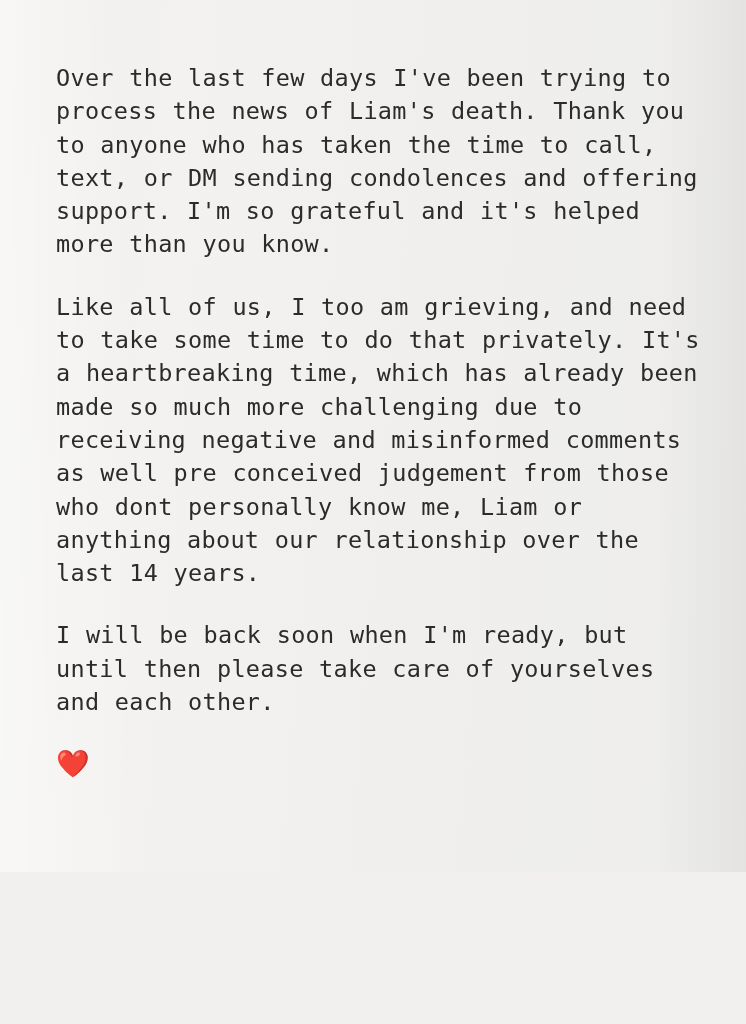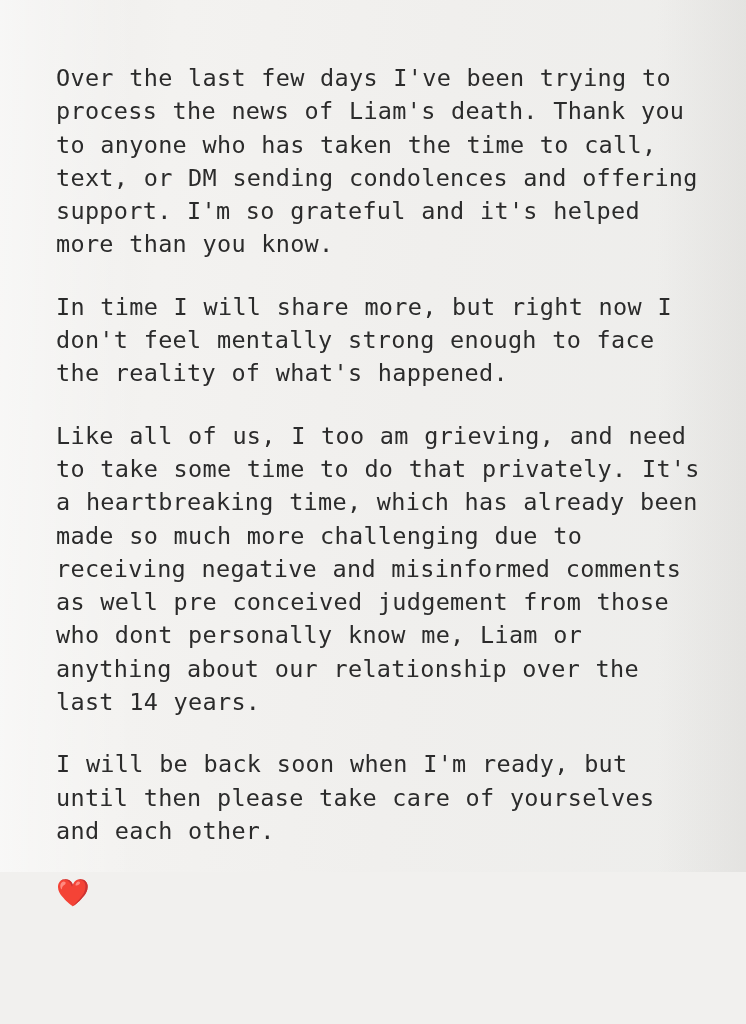--- a/index.html
+++ b/index.html
@@ -55,18 +55,17 @@
   }
 </style>
 </head>
 <body>
 
 <div class="canvas">
   <div class="paper-texture"></div>
 
   <div class="note">
     <p class="para">Over the last few days I've been trying to process the news of Liam's death. Thank you to anyone who has taken the time to call, text, or DM sending condolences and offering support. I'm so grateful and it's helped more than you know.</p>
-    <p class="para">In time I will share more, but right now I don't feel mentally strong enough to face the reality of what's happened.</p>
     <p class="para">Like all of us, I too am grieving, and need to take some time to do that privately. It's a heartbreaking time, which has already been made so much more challenging due to receiving negative and misinformed comments as well pre conceived judgement from those who dont personally know me, Liam or anything about our relationship over the last 14 years.</p>
     <p class="para">I will be back soon when I'm ready, but until then please take care of yourselves and each other.</p>
     <div class="heart">❤️</div>
   </div>
 </div>
 
 </body></html>

